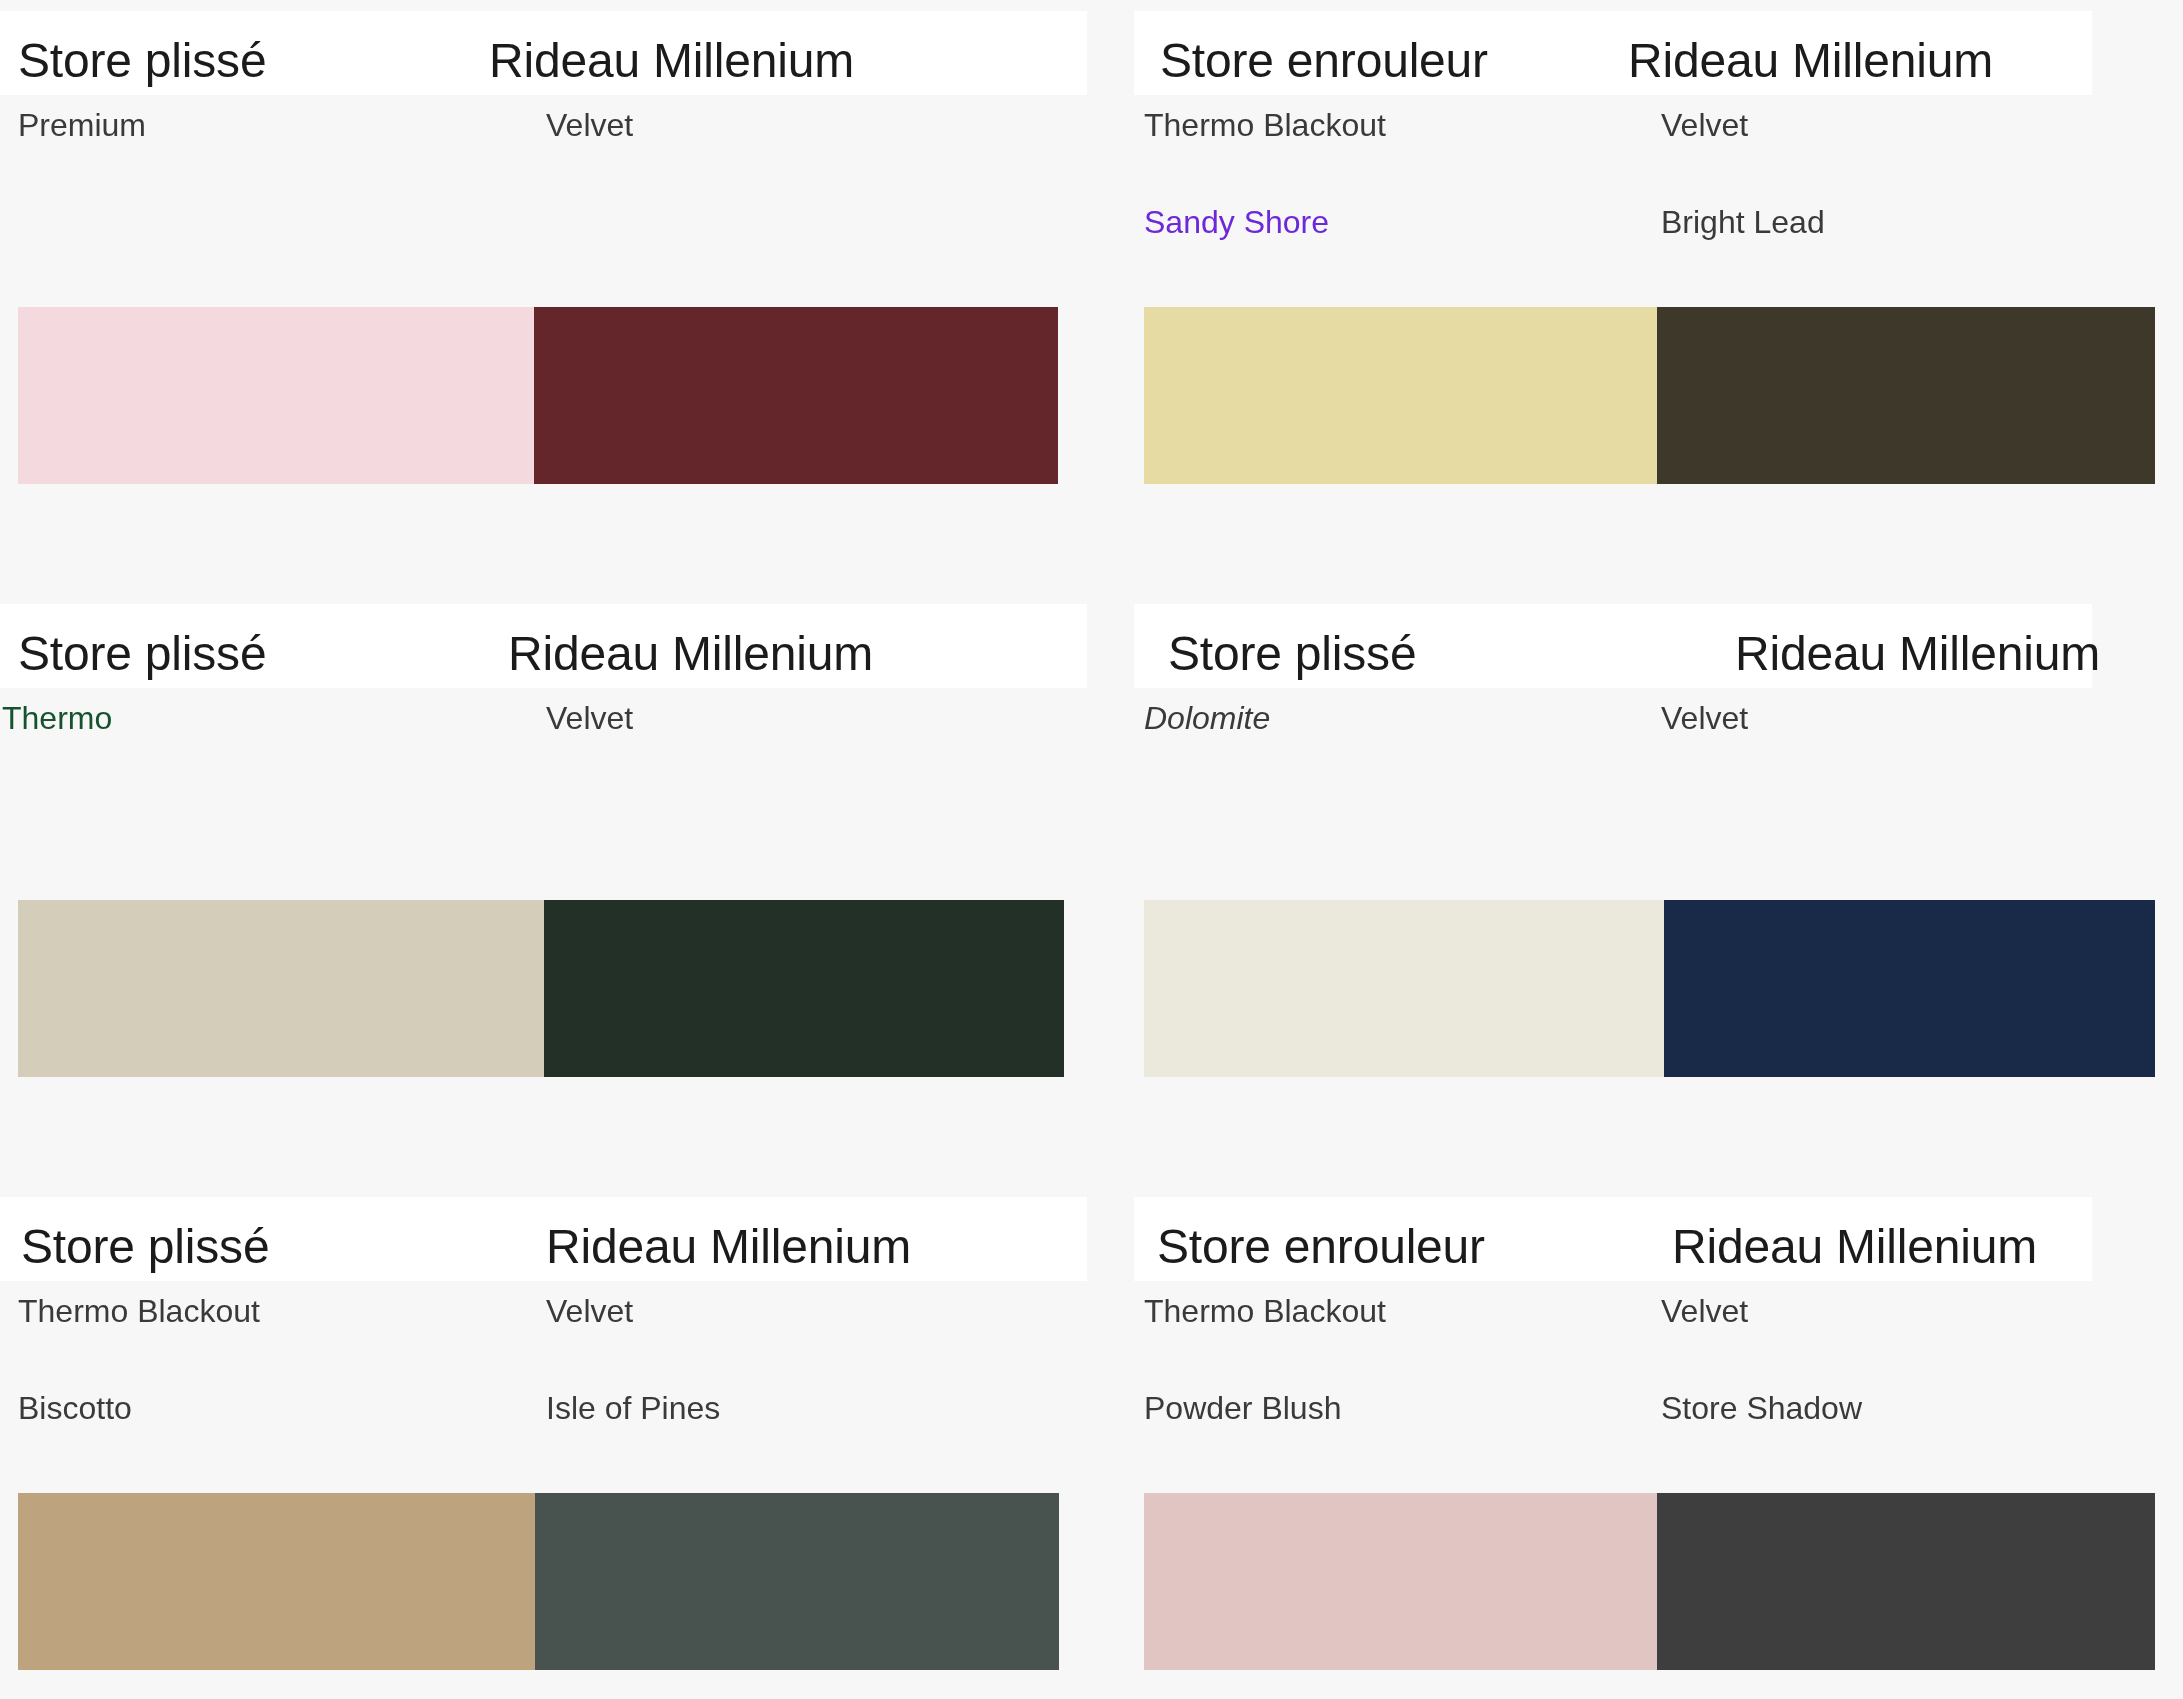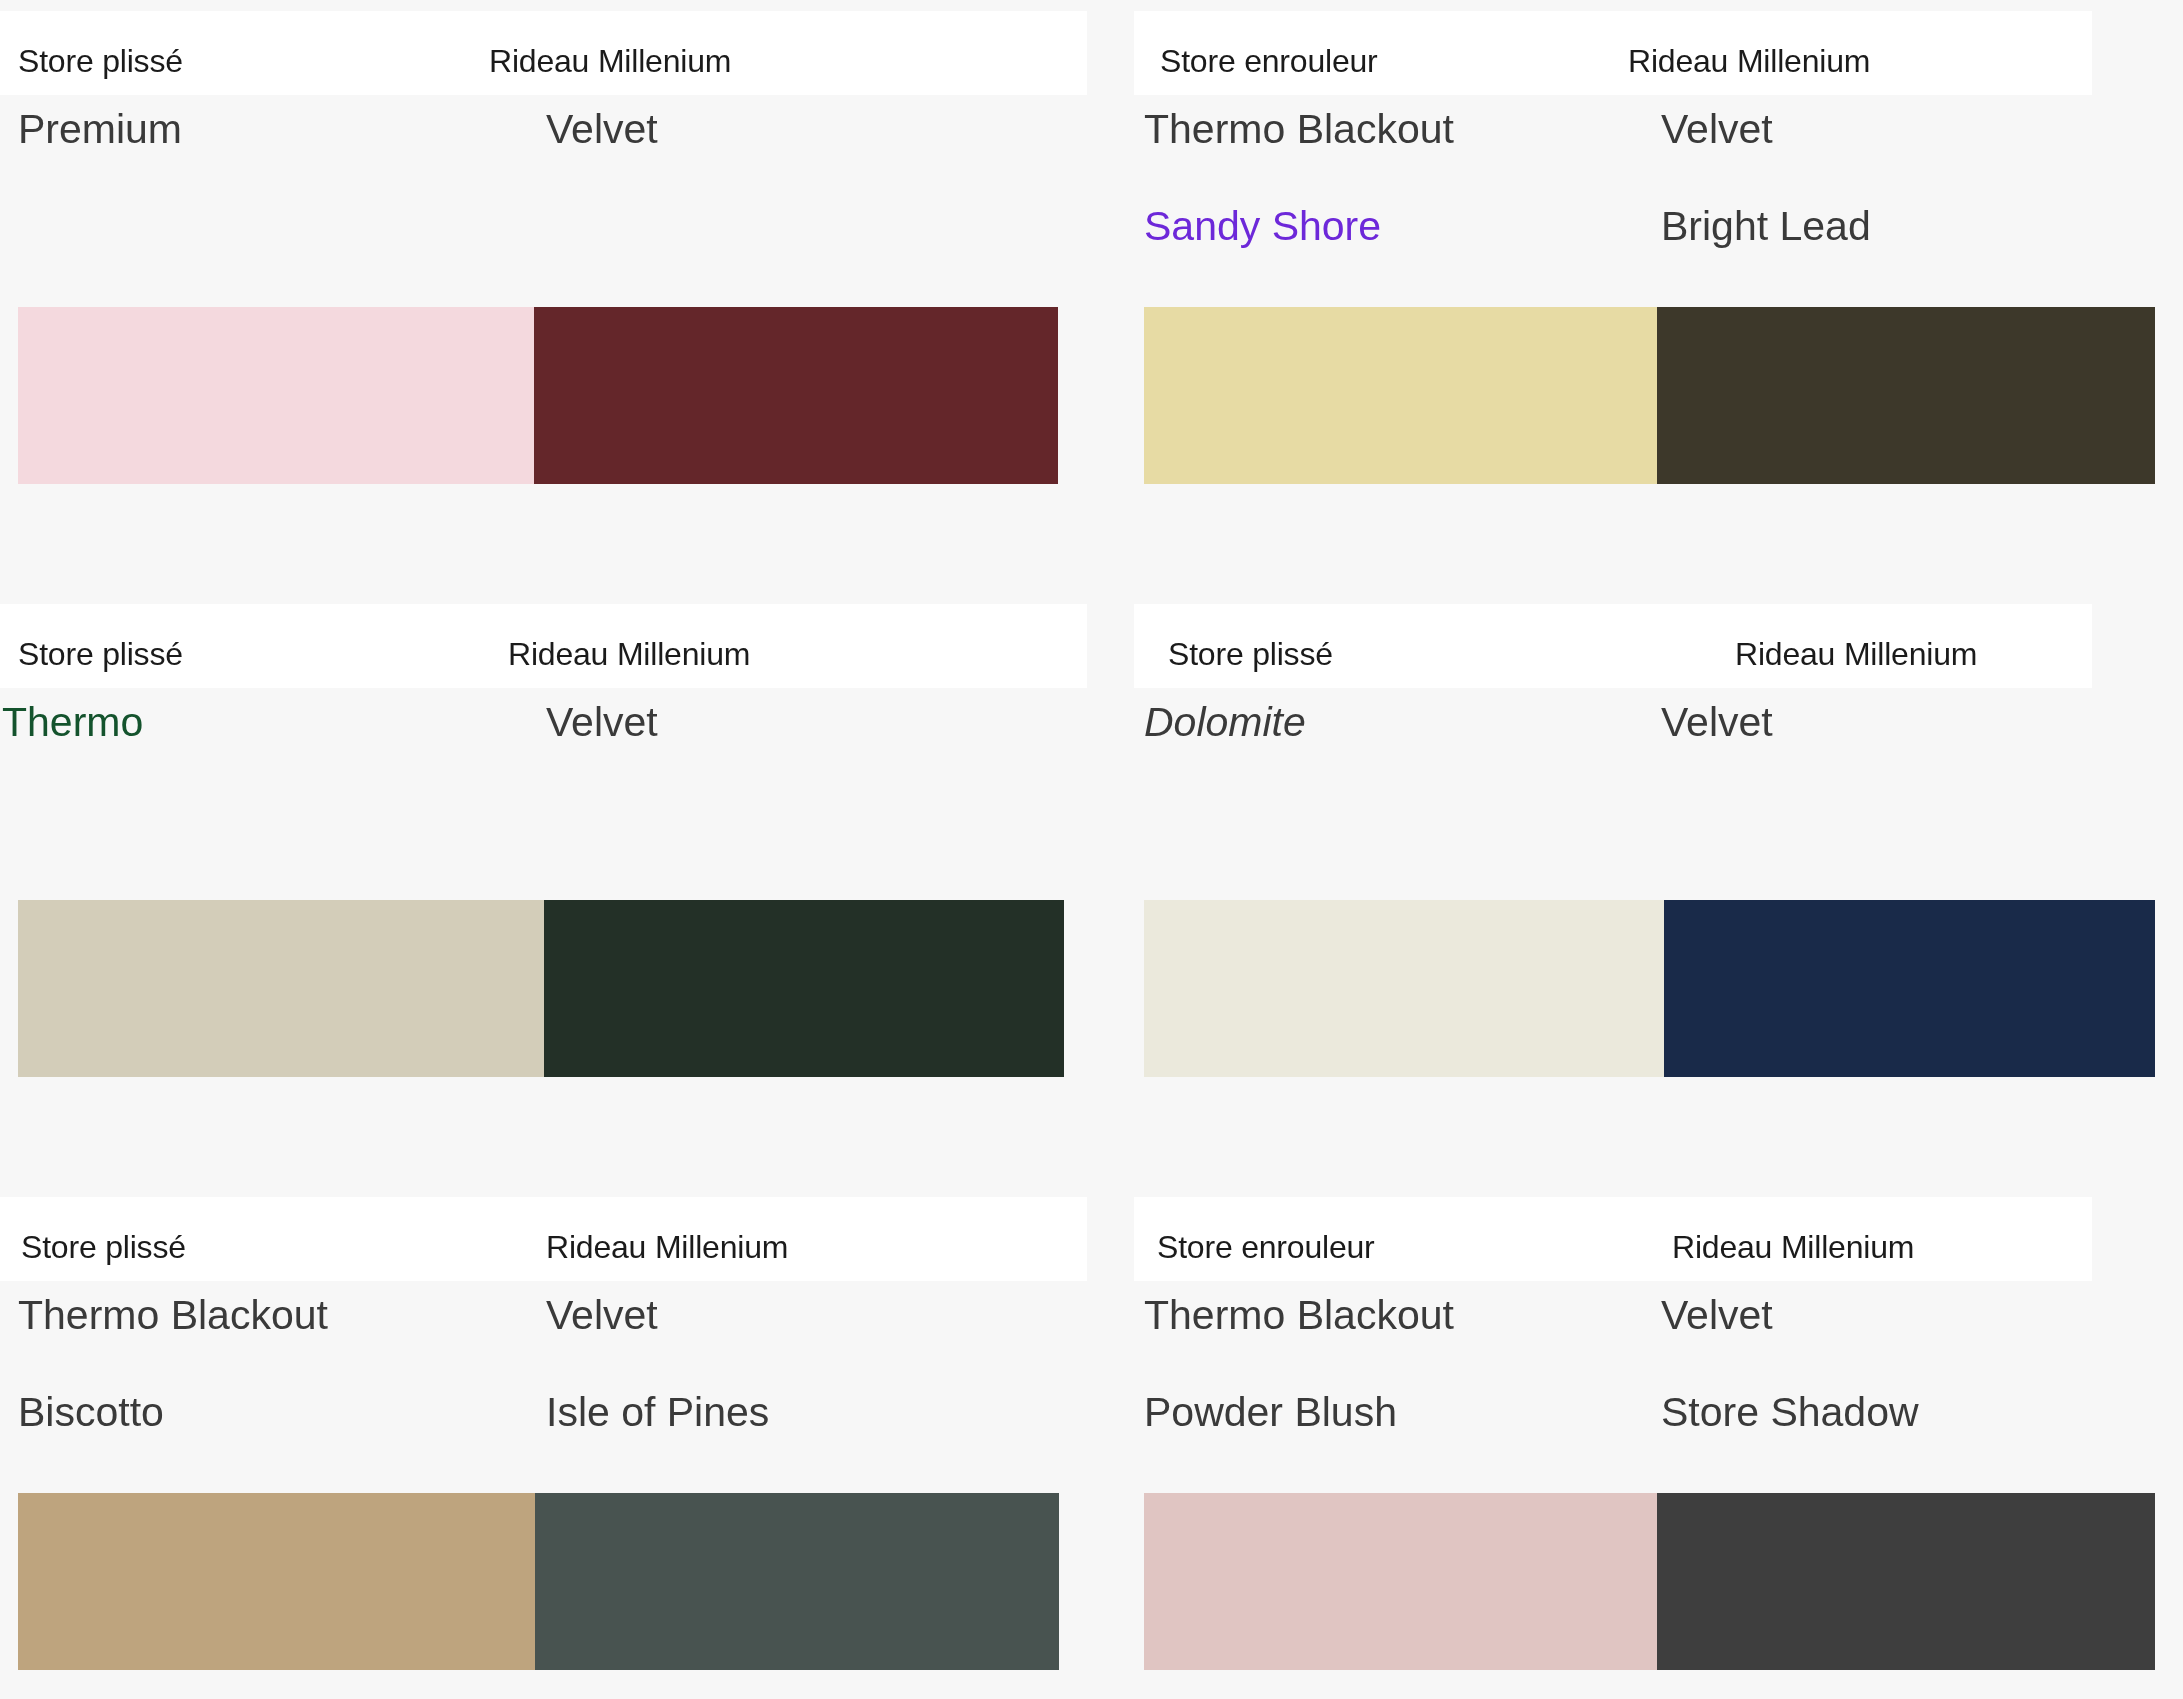--- a/index.html
+++ b/index.html
@@ -37,21 +37,21 @@
     left: 0;
     height: 84px;
     background: #ffffff;
     display: flex;
     align-items: center;
   }
   .card.col-left  .card-header { left: 0;    width: 1087px; }
   .card.col-right .card-header { left: 16px;    width: 958px; }
 
   .header-label {
-    font-size: 32px;
+    font-size: 48px;
     color: #1b1b1b;
     letter-spacing: -0.2px;
     white-space: nowrap;
     line-height: 1;
     margin-top: 16px;
   }
 
   
   .hdr-a { position: absolute; }
   .hdr-b { position: absolute; }
@@ -62,21 +62,21 @@
     left: 0;
     top: 109px;
     width: 100%;
   }
   .attr-line {
     position: relative;
     height: 97px;
   }
   .attr-cell {
     position: absolute;
-    font-size: 41px;
+    font-size: 32px;
     color: #3a3a3a;
     white-space: nowrap;
     line-height: 1;
     top: 0;
   }
 
   
   .swatches {
     position: absolute;
     display: flex;

